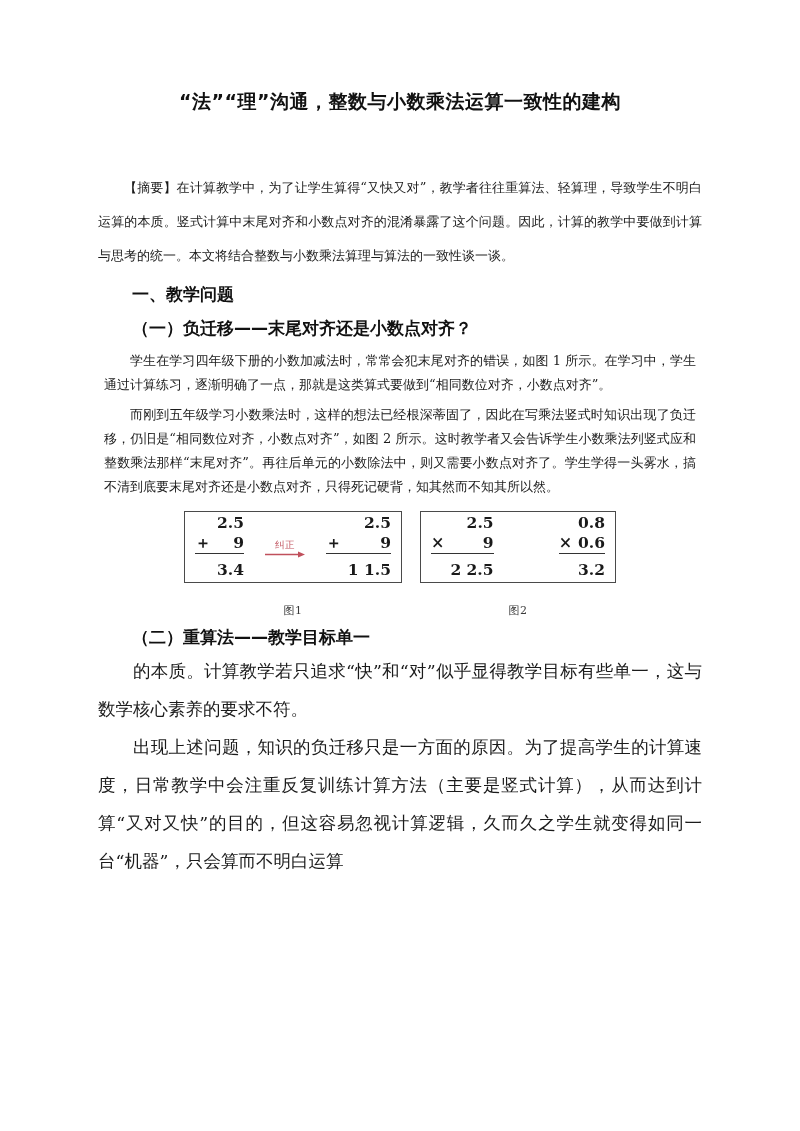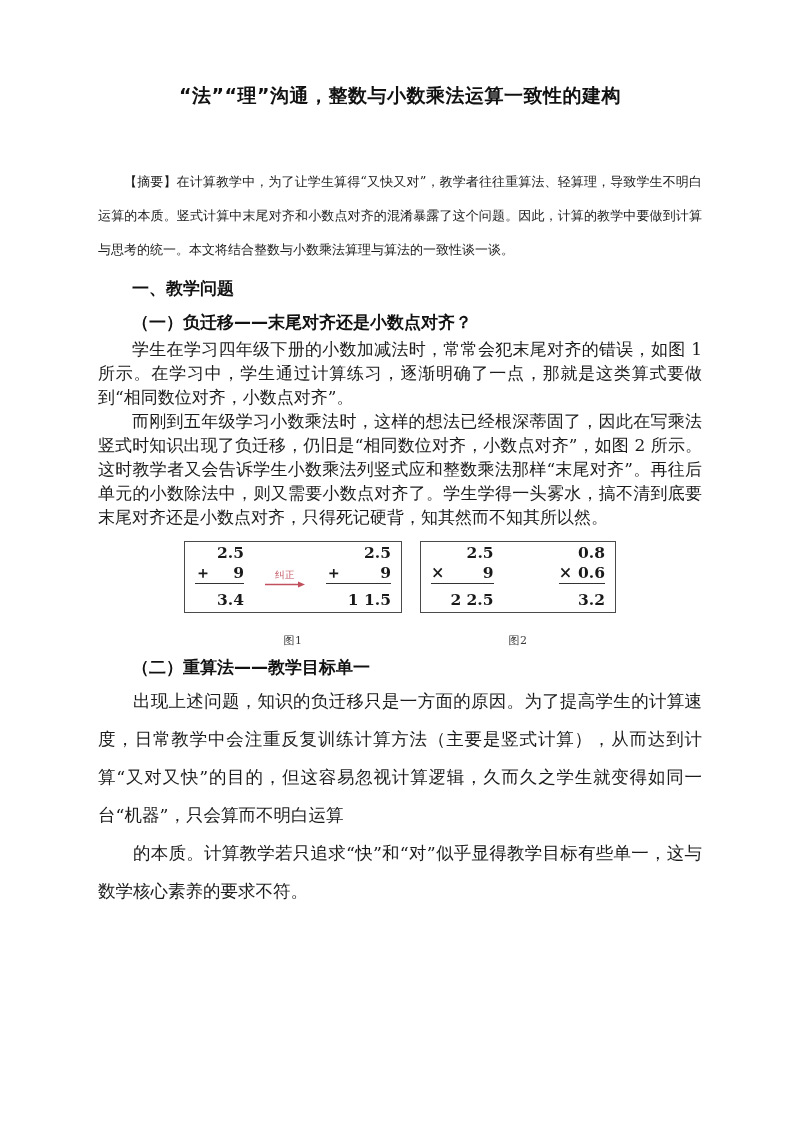--- a/index.html
+++ b/index.html
@@ -18,21 +18,21 @@
   .page {
     position: absolute;
     left: 0; top: 0;
     width: 800px;
     height: 1131px;
     background: #ffffff;
   }
   .content {
     position: absolute;
     left: 98px;
-    top: 4px;
+    top: 10px;
     width: 604px;
   }
 
   
   .doc-title {
     margin-top: 78px;
     text-align: center;
     font-size: 19px;
     font-weight: bold;
     letter-spacing: 0.5px;
@@ -79,26 +79,26 @@
     margin: 4px 0 0 0;
     line-height: 30px;
     font-family: "DejaVu Sans", "Liberation Sans", sans-serif;
     color: #111;
   }
   .heading-2.spaced {
   }
 
   
   .para-tight {
-    font-size: 17px;
+    font-size: 13px;
     line-height: 24px;
     text-align: justify;
     text-justify: inter-ideograph;
     text-indent: 2em;
-    margin: 0;
+    margin: 6px;
     color: #1b1b1b;
   }
   .para-loose {
     font-size: 17.5px;
     line-height: 38px;
     text-align: justify;
     text-justify: inter-ideograph;
     text-indent: 2em;
     margin: 0;
     color: #1b1b1b;
@@ -343,18 +343,18 @@
 
           </div>
         </div>
         <div class="figure-caption">图2</div>
       </div>
 
     </div>
 
     <h3 class="heading-2 spaced">（二）重算法——教学目标单一</h3>
 
+    <p class="para-loose">的本质。计算教学若只追求“快”和“对”似乎显得教学目标有些单一，这与数学核心素养的要求不符。</p>
+
     <p class="para-loose">出现上述问题，知识的负迁移只是一方面的原因。为了提高学生的计算速度，日常教学中会注重反复训练计算方法（主要是竖式计算），从而达到计算“又对又快”的目的，但这容易忽视计算逻辑，久而久之学生就变得如同一台“机器”，只会算而不明白运算</p>
-
-    <p class="para-loose">的本质。计算教学若只追求“快”和“对”似乎显得教学目标有些单一，这与数学核心素养的要求不符。</p>
 
   </div>
 </div>
 
 </body></html>

